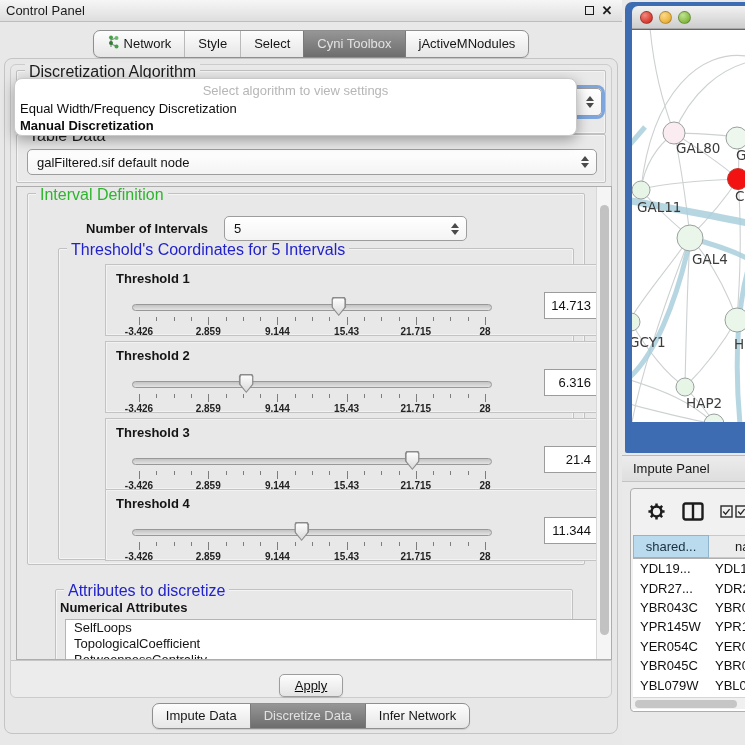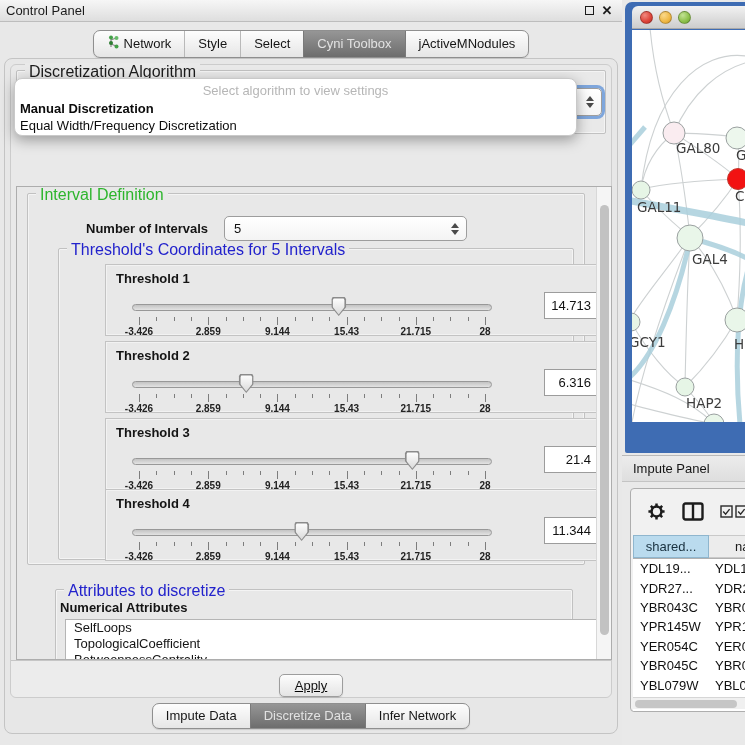--- a/index.html
+++ b/index.html
@@ -190,25 +190,35 @@
   <div class="combo focus-ring" style="left:26px;top:88px;width:576px;height:28px;">
     <span class="stepper">
         <span class="up"></span>
         <span class="down"></span>
       </span>
   </div>
 
   <div class="popup">
     <div class="popup-header">Select algorithm to view settings</div>
     <div id="dropdown-items">
+        <div class="popup-item">Equal Width/Frequency Discretization</div>
         <div class="popup-item bold">Manual Discretization</div>
-        <div class="popup-item">Equal Width/Frequency Discretization</div>
       </div>
   </div>
 
+  <div class="group" style="left:16px;top:134px;width:590px;height:49px;">
+    <span class="group-title t-black">Table Data</span>
+    <div class="combo" style="left:10px;top:14px;width:570px;height:26px;">
+      <span>galFiltered.sif default node</span>
+      <span class="stepper">
+          <span class="up"></span>
+          <span class="down"></span>
+        </span>
+    </div>
+  </div>
 
   <div class="scrollpane">
 
     <div class="group" style="left:10px;top:6px;width:558px;height:372px;background:#e8e8e8;">
       <span class="group-title t-green" style="background:#e8e8e8;">Interval Definition</span>
       <span style="position:absolute;left:58px;top:27px;font-size:13px;font-weight:bold;color:#141414;">Number of Intervals</span>
       <div class="combo" style="left:196px;top:22px;width:243px;height:25px;">
         <span>5</span>
         <span class="stepper">
             <span class="up"></span>

